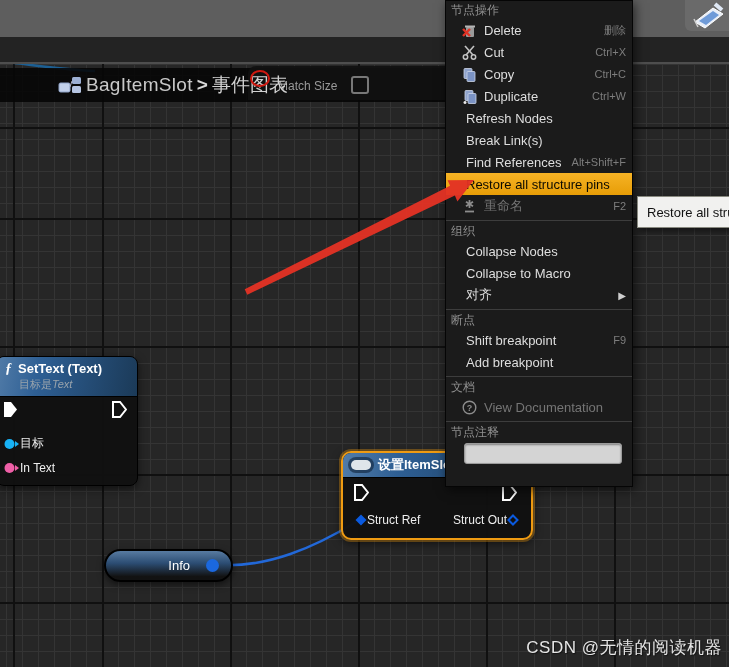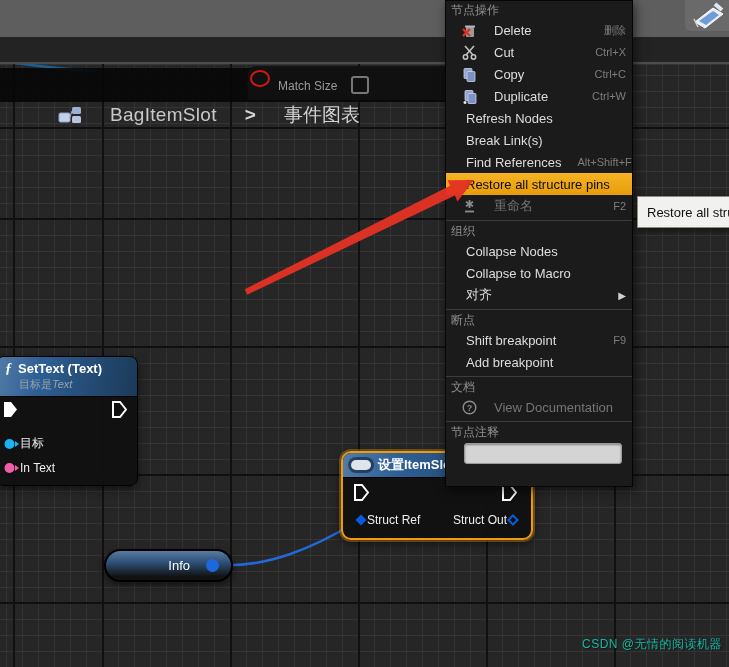--- a/index.html
+++ b/index.html
@@ -18,21 +18,21 @@
       repeating-linear-gradient(90deg,#343434 0 1px,transparent 1px 16px),
       repeating-linear-gradient(0deg,#343434 0 1px,transparent 1px 16px);
     background-position:102px 0,0 65px,6px 0,0 1px;
   }
   
   .topbar{position:absolute;left:0;top:0;width:729px;height:37px;background:#5e5e5e;z-index:6;}
   .topbar2{position:absolute;left:0;top:37px;width:729px;height:25px;background:#232323;border-bottom:2px solid #4e4e4e;z-index:6;}
   .corner-btn{position:absolute;left:685px;top:0;width:44px;height:31px;background:#6a6a6a;border-radius:0 0 0 6px;z-index:7;display:flex;align-items:center;justify-content:center;}
   
   .crumb-band{position:absolute;left:0;top:68px;width:445px;height:34px;background:rgba(6,6,6,.88);z-index:8;}
-  .crumb-row{position:absolute;left:58px;top:70px;height:30px;display:flex;align-items:center;gap:28px;z-index:10;margin-top:30px;}
+  .crumb-row{position:absolute;left:58px;top:70px;height:30px;display:flex;align-items:center;gap:4px;z-index:10;}
   .crumb-name{font-size:19px;color:#c9c9c9;letter-spacing:.3px;}
   .crumb-sep{font-size:19px;color:#d8d8d8;font-weight:bold;}
   .crumb-page{font-size:19px;color:#d2d2d2;}
   .matchsize{position:absolute;left:248px;top:66px;width:197px;height:34px;background:rgba(17,17,17,.93);border-radius:8px 0 0 0;z-index:9;display:flex;align-items:center;padding:4px 0 0 30px;box-sizing:border-box;gap:14px;}
   .matchsize-label{font-size:12px;color:#9a9a9a;padding-top:2px;}
   .checkbox{width:14px;height:14px;border:2px solid #787878;border-radius:3px;background:transparent;}
   .red-circle{position:absolute;left:250px;top:70px;width:16px;height:13px;border:2.5px solid #cf1810;border-radius:50%;z-index:40;}
   
   .node{position:absolute;background:rgba(17,17,17,.97);border:1px solid #000;border-radius:8px;z-index:3;box-shadow:0 3px 8px rgba(0,0,0,.55);}
   .node-head{background:linear-gradient(100deg,#527ca8 0%,#2e5f94 30%,#1b3a58 100%);border-radius:7px 7px 0 0;padding:4px 8px 4px 8px;border-bottom:1px solid #000;}
@@ -44,37 +44,37 @@
   .setitemslot .node-head{border-radius:8px 8px 0 0;padding:3px 8px;display:flex;align-items:center;gap:7px;}
   .set-icon{width:20px;height:10px;background:#dfe5ea;border-radius:5px;box-shadow:0 0 0 3px rgba(10,25,45,.55);}
   .pinrow{display:flex;align-items:center;position:absolute;font-size:12px;color:#eee;}
   .pinrow.right{flex-direction:row-reverse;}
   .infonode{position:absolute;left:104px;top:549px;width:129px;height:33px;border-radius:17px;border:2px solid #000;box-sizing:border-box;background:linear-gradient(180deg,#587ba1 0%,#2c4d73 42%,#121212 88%);z-index:3;box-shadow:0 3px 7px rgba(0,0,0,.5);display:flex;align-items:center;justify-content:flex-end;padding-right:12px;gap:16px;}
   .infonode .lbl{color:#fff;font-size:13px;}
   .pin-circle{width:13px;height:13px;border-radius:50%;background:#1b68df;}
   
   .ctx{position:absolute;left:445px;top:0;width:188px;height:487px;background:#1b1b1b;border:1px solid #050505;box-sizing:border-box;z-index:20;padding-top:2px;box-shadow:2px 3px 10px rgba(0,0,0,.6);}
   .ctx-header{height:16px;line-height:15px;padding-left:5px;font-size:12px;color:#8f8f8f;}
-  .ctx-item{height:22px;display:flex;align-items:center;font-size:13px;color:#dedede;padding:0 6px 0 20px;gap:16px;}
+  .ctx-item{height:22px;display:flex;align-items:center;font-size:13px;color:#dedede;padding:0 6px 0 20px;gap:6px;}
   .ctx-item.with-icon{padding-left:15px;}
   .ctx-item .ico{width:17px;display:flex;justify-content:center;flex:0 0 17px;}
   .ctx-item .lab{white-space:nowrap;}
   .ctx-item .sc{margin-left:auto;font-size:11px;color:#7d7d7d;white-space:nowrap;}
   .ctx-item.disabled .lab{color:#757575;}
   .ctx-item.hl{background:linear-gradient(180deg,#f6b325 0%,#e79d07 100%);color:#0a0a00;}
   .ctx-item.hl .lab{color:#0d0b00;font-size:13px;}
   .ctx-sep{height:1px;background:#3d3d3d;margin:3px 0;}
   .submenu-arrow{margin-left:auto;color:#cfcfcf;font-size:10px;}
   .ctx-input{margin:2px 14px 0 18px;height:19px;background:#d4d4d4;border:1px solid #9b9b9b;border-radius:3px;box-shadow:inset 0 1px 2px rgba(0,0,0,.4);width:148px;font-size:12px;padding:0 4px;}
   
   .tip{position:absolute;left:637px;top:196px;width:110px;height:32px;background:#f1f1ef;border:1px solid #88897f;box-shadow:2px 3px 6px rgba(0,0,0,.5);z-index:30;display:flex;align-items:center;padding-left:9px;box-sizing:border-box;font-size:13px;color:#111;white-space:nowrap;overflow:hidden;}
   
   .wires{position:absolute;left:0;top:0;width:729px;height:667px;z-index:2;pointer-events:none;}
   .arrow-svg{position:absolute;left:0;top:0;width:729px;height:667px;z-index:40;pointer-events:none;}
-  .watermark{position:absolute;right:7px;top:636px;z-index:15;font-size:12px;color:#14b8a6;text-shadow:1px 1px 1px #141414;letter-spacing:.5px;}
+  .watermark{position:absolute;right:7px;top:636px;z-index:15;font-size:17px;color:#e5e5e5;text-shadow:1px 1px 1px #141414;letter-spacing:.5px;}
 </style>
 </head>
 <body>
 
 <div class="graph"></div>
 
 <svg class="wires">
   <path d="M-3,61 C28,64 55,69 95,71" stroke="#1c5f93" stroke-width="2.5" fill="none"></path>
   <path d="M218,565 C268,568 315,547 356,522" stroke="#2268d8" stroke-width="2.5" fill="none"></path>
 </svg>

